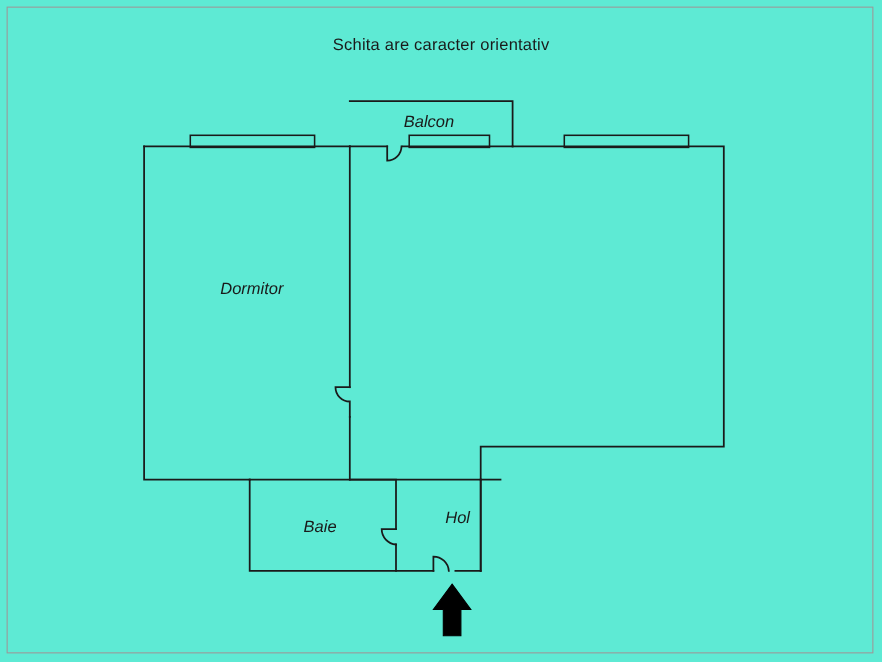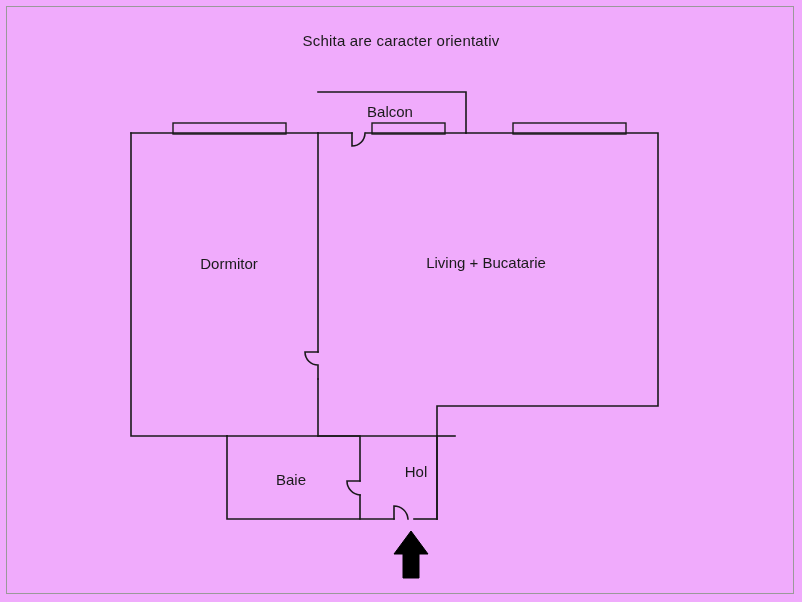--- a/index.html
+++ b/index.html
@@ -7,21 +7,21 @@
     padding: 0;
     background: #ffffff;
   }
   body {
     font-family: "Liberation Sans", sans-serif;
   }
   #page {
     position: relative;
     width: 802px;
     height: 602px;
-    background: #f0abfc;
+    background: #5eead4;
     overflow: hidden;
   }
   #frame {
     position: absolute;
     left: 6px;
     top: 6px;
     width: 788px;
     height: 588px;
     border: 1px solid #9a9a9a;
     box-sizing: border-box;
@@ -40,20 +40,21 @@
     position: absolute;
     left: 0;
     top: 0;
   }
   .room-label {
     position: absolute;
     font-size: 15px;
     color: #1a1a1a;
     white-space: nowrap;
     transform: translate(-50%, -50%);
+    font-style: italic;
   }
 </style>
 </head>
 <body>
 
 <div id="page">
 
   <div id="frame"></div>
 
   <div id="title">Schita are caracter orientativ</div>
@@ -96,18 +97,17 @@
       <rect x="372" y="123" width="73" height="11"></rect>
       <rect x="513" y="123" width="113" height="11"></rect>
     </g>
 
     <g>
       <polygon points="411,531 428,554 419,554 419,578 403,578 403,554 394,554" fill="#000000" stroke="#000000" stroke-width="1"></polygon>
     </g>
   </svg>
 
   <div class="room-label" style="left:229px; top:263px;">Dormitor</div>
-  <div class="room-label" style="left:486px; top:262px;">Living + Bucatarie</div>
   <div class="room-label" style="left:390px; top:111px;">Balcon</div>
   <div class="room-label" style="left:291px; top:479px;text-align:right;">Baie</div>
   <div class="room-label" style="left:416px; top:471px;">Hol</div>
 
 </div>
 
 </body></html>

